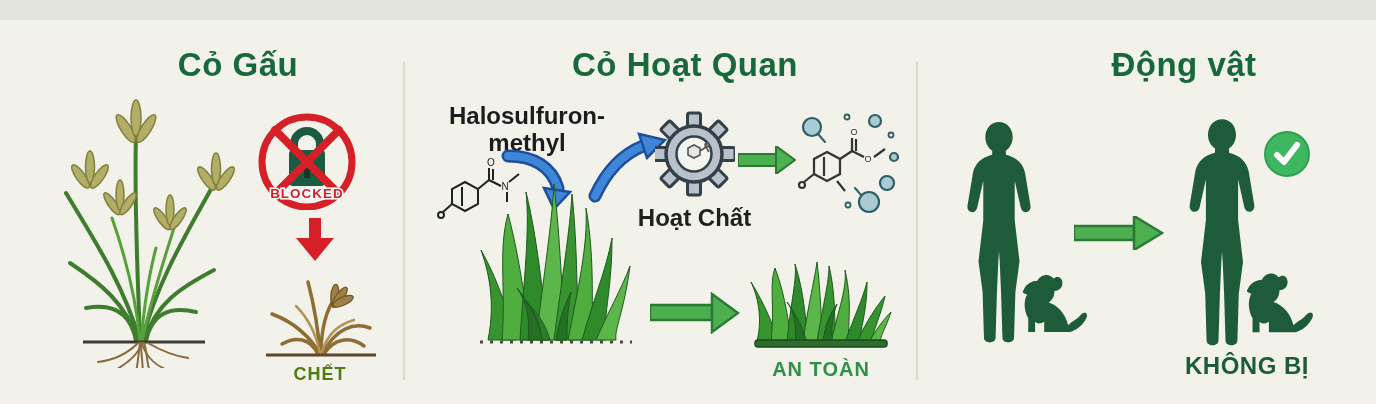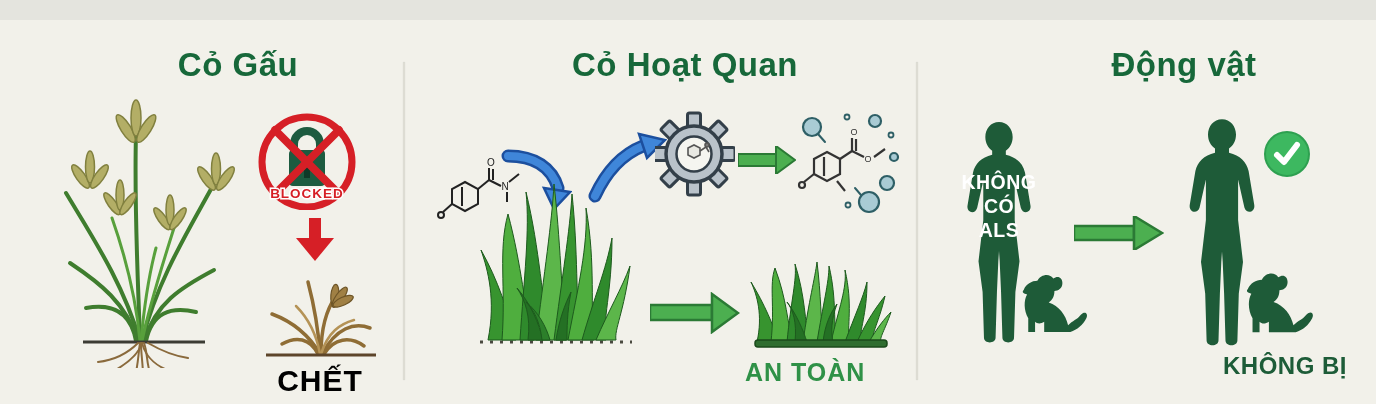--- a/index.html
+++ b/index.html
@@ -2,26 +2,26 @@
 <html><head>
 <meta charset="utf-8">
 <style>
   html,body{margin:0;padding:0;}
   body{font-family:"Liberation Sans",sans-serif;background:#e4e4de;}
   #stage{position:relative;width:1376px;height:396px;background:#f2f1ea;overflow:hidden;margin-top:20px;}
   .abs{position:absolute;}
   svg{display:block;}
   .panel-title{font-weight:bold;font-size:33px;color:#17683a;text-align:center;letter-spacing:.5px;}
   .divider{width:2px;background:#dddcd3;border-radius:1px;box-shadow:0 0 1px #c8c7bd;}
-  .dead-label{font-weight:bold;font-size:30px;color:#000000;text-align:center;letter-spacing:1px;}
+  .dead-label{font-weight:bold;font-size:18px;color:#4d7c0f;text-align:center;letter-spacing:1px;}
   .chem-name{font-weight:600;font-size:24px;color:#1c1c1c;text-align:center;line-height:27px;}
   .process-text{font-weight:600;font-size:24px;color:#1f1f1d;text-align:center;line-height:27px;}
-  .safe-label{font-weight:bold;font-size:25px;color:#2f9147;text-align:left;letter-spacing:1px;}
+  .safe-label{font-weight:bold;font-size:20px;color:#2f9147;text-align:center;letter-spacing:1px;}
   .torso-text{font-weight:bold;font-size:19.5px;color:#ffffff;text-align:center;line-height:24px;letter-spacing:.5px;}
-  .caption{font-weight:bold;font-size:24px;color:#1d5c38;text-align:right;line-height:27px;letter-spacing:.5px;}
+  .caption{font-weight:bold;font-size:24px;color:#1d5c38;text-align:center;line-height:27px;letter-spacing:.5px;}
 </style>
 </head>
 <body>
 
 <svg width="0" height="0" style="position:absolute">
   <defs>
     <symbol id="sym-person" viewBox="0 0 120 340">
       <path d="M60,6 C72,6 80,16 80,28 C80,37 76,44 70,48 L70,54 C86,58 95,67 98,80 L106,128 C108,139 95,142 92,132 L83,92 L83,150 L90,210 L84,255 L82,322 C82,331 65,331 65,322 L63,255 L61,210 L60,195 L59,210 L57,255 L55,322 C55,331 38,331 38,322 L36,255 L30,210 L37,150 L37,92 L28,132 C25,142 12,139 14,128 L22,80 C25,67 34,58 50,54 L50,48 C44,44 40,37 40,28 C40,16 48,6 60,6 Z"></path>
     </symbol>
     <symbol id="sym-dog" viewBox="0 0 130 130">
@@ -125,20 +125,24 @@
       <ellipse cx="0" cy="4" rx="4" ry="12"></ellipse>
       <ellipse cx="7" cy="2" rx="4" ry="11" transform="rotate(30)"></ellipse>
     </g>
     <line x1="8" y1="85" x2="118" y2="85" stroke="#5d452a" stroke-width="3"></line>
   </svg>
 
   <div class="abs dead-label" style="left:250px;top:344px;width:140px">CHẾT</div>
 
   <div class="abs panel-title" style="left:545px;top:26px;width:280px">Cỏ Hoạt Quan</div>
 
+  <div class="abs chem-name" style="left:418px;top:82px;width:218px">
+    <div>Halosulfuron-</div>
+    <div>methyl</div>
+  </div>
 
   <svg class="abs" style="left:435px;top:136px" width="110" height="70" viewBox="0 0 110 70">
     <g stroke="#222" stroke-width="2" fill="none">
       <polygon points="30,26 43,33 43,48 30,55 17,48 17,33"></polygon>
       <line x1="27" y1="31" x2="27" y2="50"></line>
       <line x1="43" y1="33" x2="54" y2="24"></line>
       <line x1="54" y1="24" x2="54" y2="12"></line>
       <line x1="58" y1="24" x2="58" y2="13"></line>
       <line x1="54" y1="24" x2="66" y2="30"></line>
       <line x1="74" y1="26" x2="84" y2="18"></line>
@@ -232,20 +236,21 @@
       <circle cx="96" cy="30" r="2.5"></circle>
       <circle cx="53" cy="100" r="2.5"></circle>
     </g>
     <g stroke="#2e5f66" stroke-width="2" stroke-linecap="round">
       <line x1="23" y1="29" x2="30" y2="37"></line>
       <line x1="66" y1="90" x2="60" y2="83"></line>
     </g>
   </svg>
 
   <div class="abs process-text" style="left:582px;top:184px;width:225px">
+    <div>Hoạt Chất</div>
   </div>
 
   <svg class="abs" style="left:650px;top:272px" width="90" height="42" viewBox="0 0 90 42">
     <rect x="0" y="13" width="62" height="15" fill="#4caf50" stroke="#2b7a35" stroke-width="2.5"></rect>
     <polygon points="62,2 88,21 62,40" fill="#4caf50" stroke="#2b7a35" stroke-width="2.5"></polygon>
   </svg>
 
   <svg class="abs" style="left:745px;top:240px" width="152" height="90" viewBox="0 0 152 90">
     <g stroke="#1d5a1d" stroke-width="1">
       <path d="M12,82 C18,55 12,35 6,22 C20,45 28,65 34,82 Z" fill="#37942f"></path>
@@ -263,25 +268,20 @@
     <rect x="10" y="80" width="132" height="7" rx="3" fill="#2f6d2f" stroke="#1b4a1b" stroke-width="1.5"></rect>
   </svg>
 
   <div class="abs safe-label" style="left:745px;top:338px;width:152px">AN TOÀN</div>
 
   <div class="abs panel-title" style="left:1064px;top:26px;width:240px">Động vật</div>
 
   <svg class="abs" style="left:958px;top:94px" width="82" height="240" viewBox="0 0 120 340">
     <use href="#sym-person" fill="#1e5b38"></use>
   </svg>
-  <div class="abs torso-text" style="left:958px;top:150px;width:82px">
-    <div>KHÔNG</div>
-    <div>CÓ</div>
-    <div>ALS</div>
-  </div>
 
   <svg class="abs" style="left:1018px;top:236px" width="74" height="94" viewBox="0 0 130 130">
     <use href="#sym-dog" fill="#1e5b38"></use>
   </svg>
 
   <svg class="abs" style="left:1074px;top:196px" width="90" height="34" viewBox="0 0 90 34">
     <rect x="0" y="10" width="60" height="14" fill="#4caf50" stroke="#2b7a35" stroke-width="2.5"></rect>
     <polygon points="60,0 88,17 60,34" fill="#4caf50" stroke="#2b7a35" stroke-width="2.5"></polygon>
   </svg>
 

